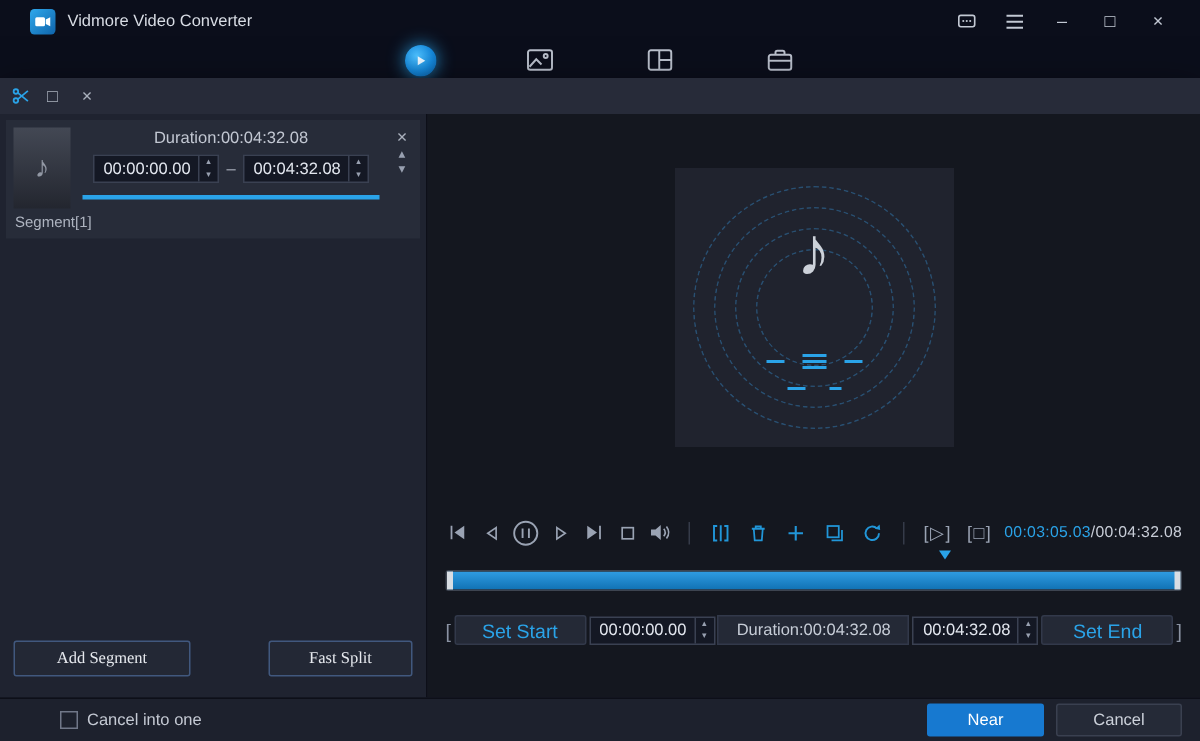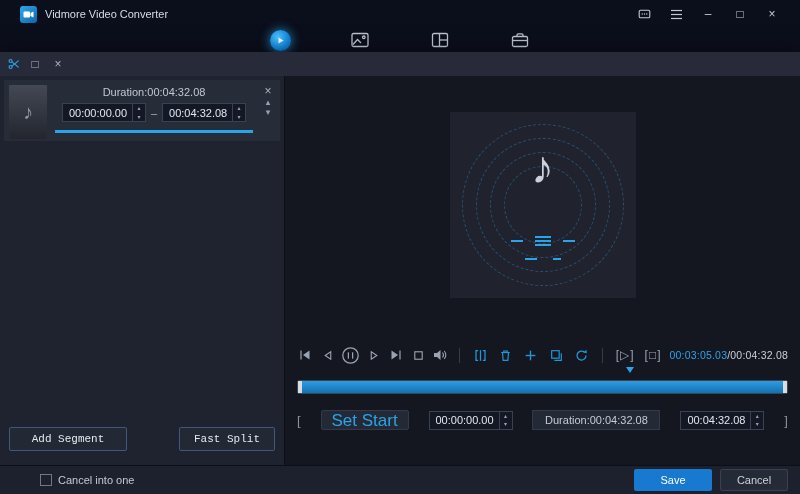--- a/index.html
+++ b/index.html
@@ -51,21 +51,21 @@
   .seg-label { color:#aeb4c0; font-size:10px; padding:4px 0 3px 1px; }
 
   .time-input { display:flex; align-items:stretch; width:84px; height:19px; background:#141824; border:1px solid #3a4152; }
   .time-input input { flex:1; min-width:0; background:transparent; border:none; outline:none; color:#e2e6ee;
     font-size:11px; font-family:"Liberation Sans", sans-serif; padding-left:6px; }
   .spin { width:13px; display:flex; flex-direction:column; border-left:1px solid #3a4152; }
   .spin span { flex:1; font-size:6px; line-height:8px; color:#98a0b0; text-align:center; cursor:pointer; }
 
   .left-buttons { position:absolute; bottom:14px; left:0; width:100%; display:flex; justify-content:center; gap:12px; }
   .panel-btn { height:24px; background:#232835; border:1px solid #41587e; color:#e6e9ee; font-size:11px;
-    font-family:Liberation Mono, monospace; cursor:pointer; border-radius:2px; }
+    font-family:Liberation Serif, serif; cursor:pointer; border-radius:2px; }
   .btn-add { width:118px; } .btn-split { width:96px;margin-left:40px; }
 
   
   .right-panel { flex:1; background:#14171f; position:relative; }
   .album-art { position:absolute; top:36px; left:50%; transform:translateX(-50%); width:186px; height:186px;
     background:#20232e; overflow:hidden; }
   .ring { position:absolute; top:50%; left:50%; transform:translate(-50%,-50%); border-radius:50%;
     border:1px dashed rgba(52,133,195,.45); }
   .r1{width:162px;height:162px;} .r2{width:134px;height:134px;} .r3{width:106px;height:106px;} .r4{width:78px;height:78px;}
   .art-note { position:absolute; top:28px; left:0; width:100%; text-align:center; color:#ccd1d9; font-size:46px; }
@@ -93,35 +93,35 @@
   .playhead { position:absolute; left:68%; top:-8px; width:10px; margin-left:-5px; cursor:ew-resize; }
   .ph-tri { width:0; height:0; margin:0 auto; border-left:4px solid transparent; border-right:4px solid transparent;
     border-top:6px solid #2aa3e8; }
   .ph-line { width:1px; height:15px; background:#bfe3f7; margin:0 auto; }
 
   
   .trim-row { position:absolute; top:334px; left:12px; right:12px; height:20px; display:flex;
     align-items:center; justify-content:space-between; }
   .trim-bracket { color:#8a92a2; font-size:13px; }
   .trim-btn { width:88px; height:20px; background:#242936; border:1px solid #32394a; color:#2aa3e8;
-    font-size:17px; font-family:"Liberation Sans", sans-serif; cursor:pointer; border-radius:2px; }
+    font-size:13px; font-family:"Liberation Sans", sans-serif; cursor:pointer; border-radius:2px; }
   .trim-duration { width:128px; height:20px; background:#242936; border:1px solid #32394a; color:#c6ccd6;
     font-size:11px; display:flex; align-items:center; justify-content:center; }
 
   
   .statusbar { position:absolute; bottom:0; left:0; width:800px; height:29px; background:#1d212d;
     border-top:1px solid #0d0f18; display:flex; align-items:center; padding:0 12px; }
   .status-text { color:#d6dae2; font-size:11px; }
   .merge-group { display:flex; align-items:center; gap:6px; margin-left:28px; cursor:pointer; }
   .checkbox { width:12px; height:12px; border:1px solid #707788; background:transparent; }
   .merge-label { color:#c4c9d3; font-size:11px; }
   .sb-actions { margin-left:auto; display:flex; gap:8px; }
   .btn-save { width:78px; height:22px; background:#1779d0; border:none; color:#fff; font-size:11px;
     font-family:"Liberation Sans", sans-serif; border-radius:2px; cursor:pointer; }
-  .btn-cancel { width:68px; height:22px; background:#252a37; border:1px solid #3a4050; color:#ccd1da;
+  .btn-cancel { width:84px; height:22px; background:#252a37; border:1px solid #3a4050; color:#ccd1da;
     font-size:11px; font-family:"Liberation Sans", sans-serif; border-radius:2px; cursor:pointer; }
 
   svg { display:block; }
 </style>
 </head>
 <body>
 
 <div class="window">
 
   <div class="titlebar">
@@ -229,20 +229,21 @@
                 </span>
               </div>
               <div class="seg-bar"></div>
             </div>
             <div class="seg-side">
               <span class="seg-remove">×</span>
               <span class="seg-chev">▴</span>
               <span class="seg-chev">▾</span>
             </div>
           </div>
+          <div class="seg-label">Segment[1]</div>
         </div>
 
         <div class="left-buttons">
           <button class="panel-btn btn-add">Add Segment</button>
           <button class="panel-btn btn-split">Fast Split</button>
         </div>
       </div>
 
       <div class="right-panel">
 
@@ -375,31 +376,32 @@
             </span>
           </span>
           <span class="trim-duration">Duration:00:04:32.08</span>
           <span class="time-input">
             <input value="00:04:32.08" style="">
             <span class="spin">
               <span>▴</span>
               <span>▾</span>
             </span>
           </span>
+          <button class="trim-btn">Set End</button>
           <span class="trim-bracket">]</span>
         </div>
 
       </div>
     </div>
   </div>
 
   <div class="statusbar">
     <span class="merge-group">
       <span class="checkbox"></span>
       <span class="merge-label">Cancel into one</span>
     </span>
     <span class="sb-actions">
-      <button class="btn-save">Save</button>
+      <button class="btn-save">Near</button>
       <button class="btn-cancel">Cancel</button>
     </span>
   </div>
 
 </div>
 
 </body></html>

